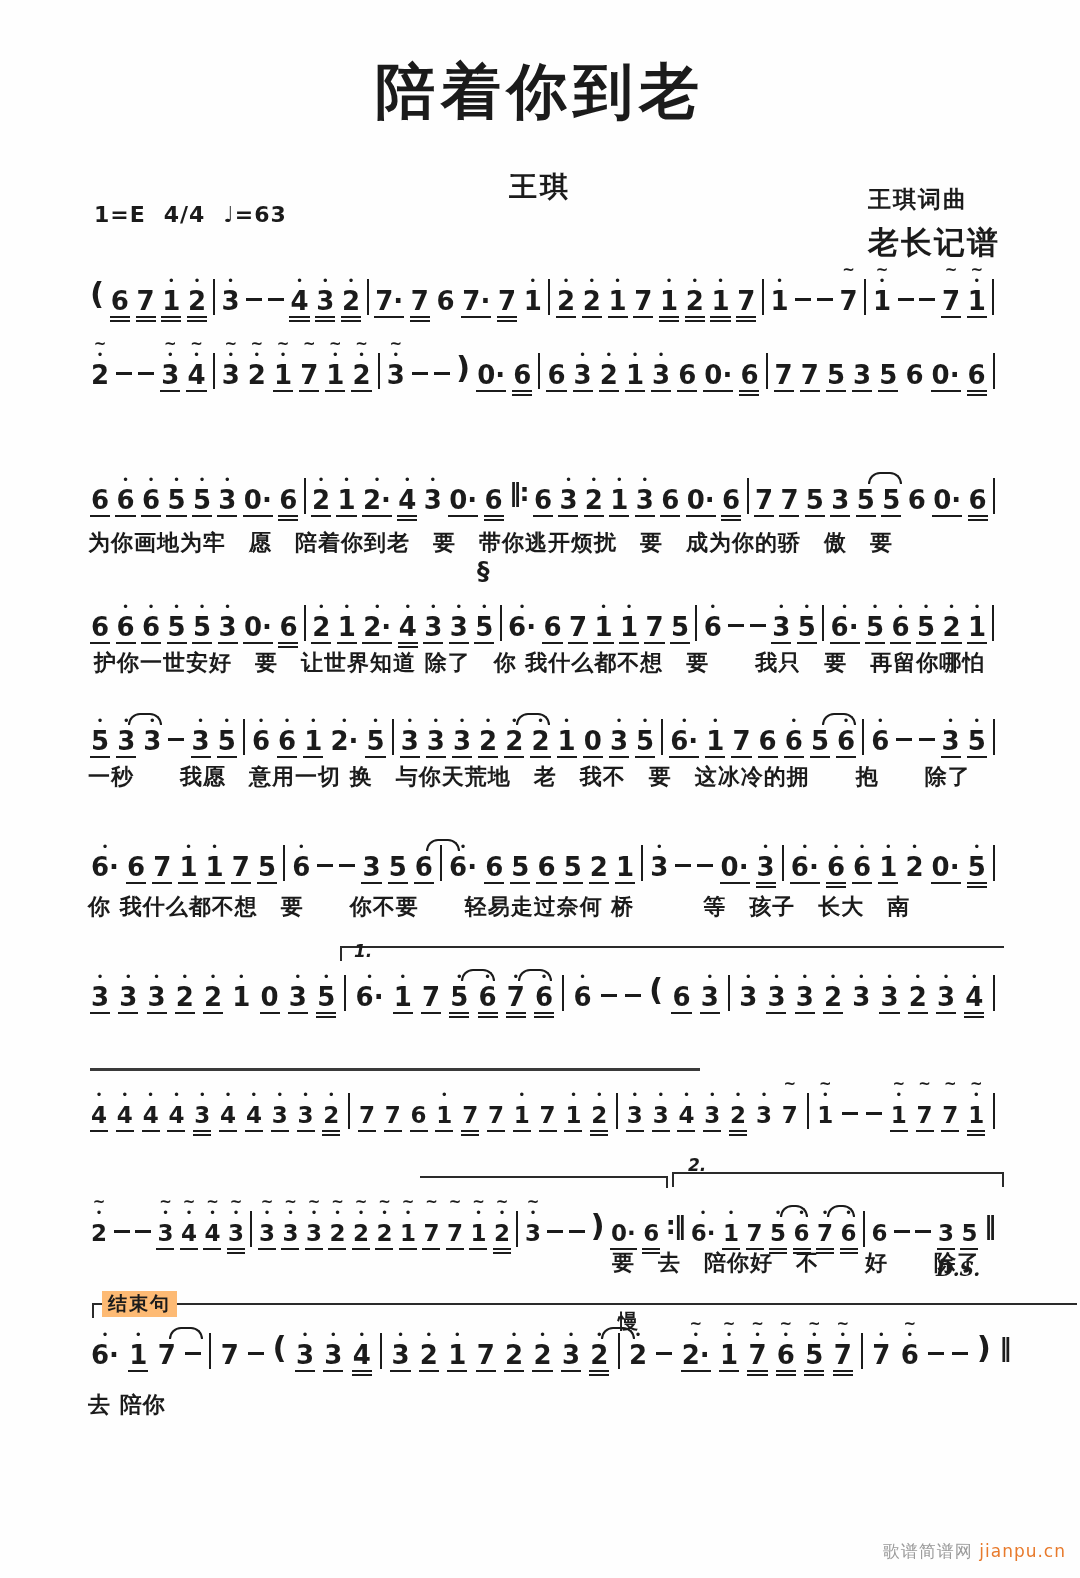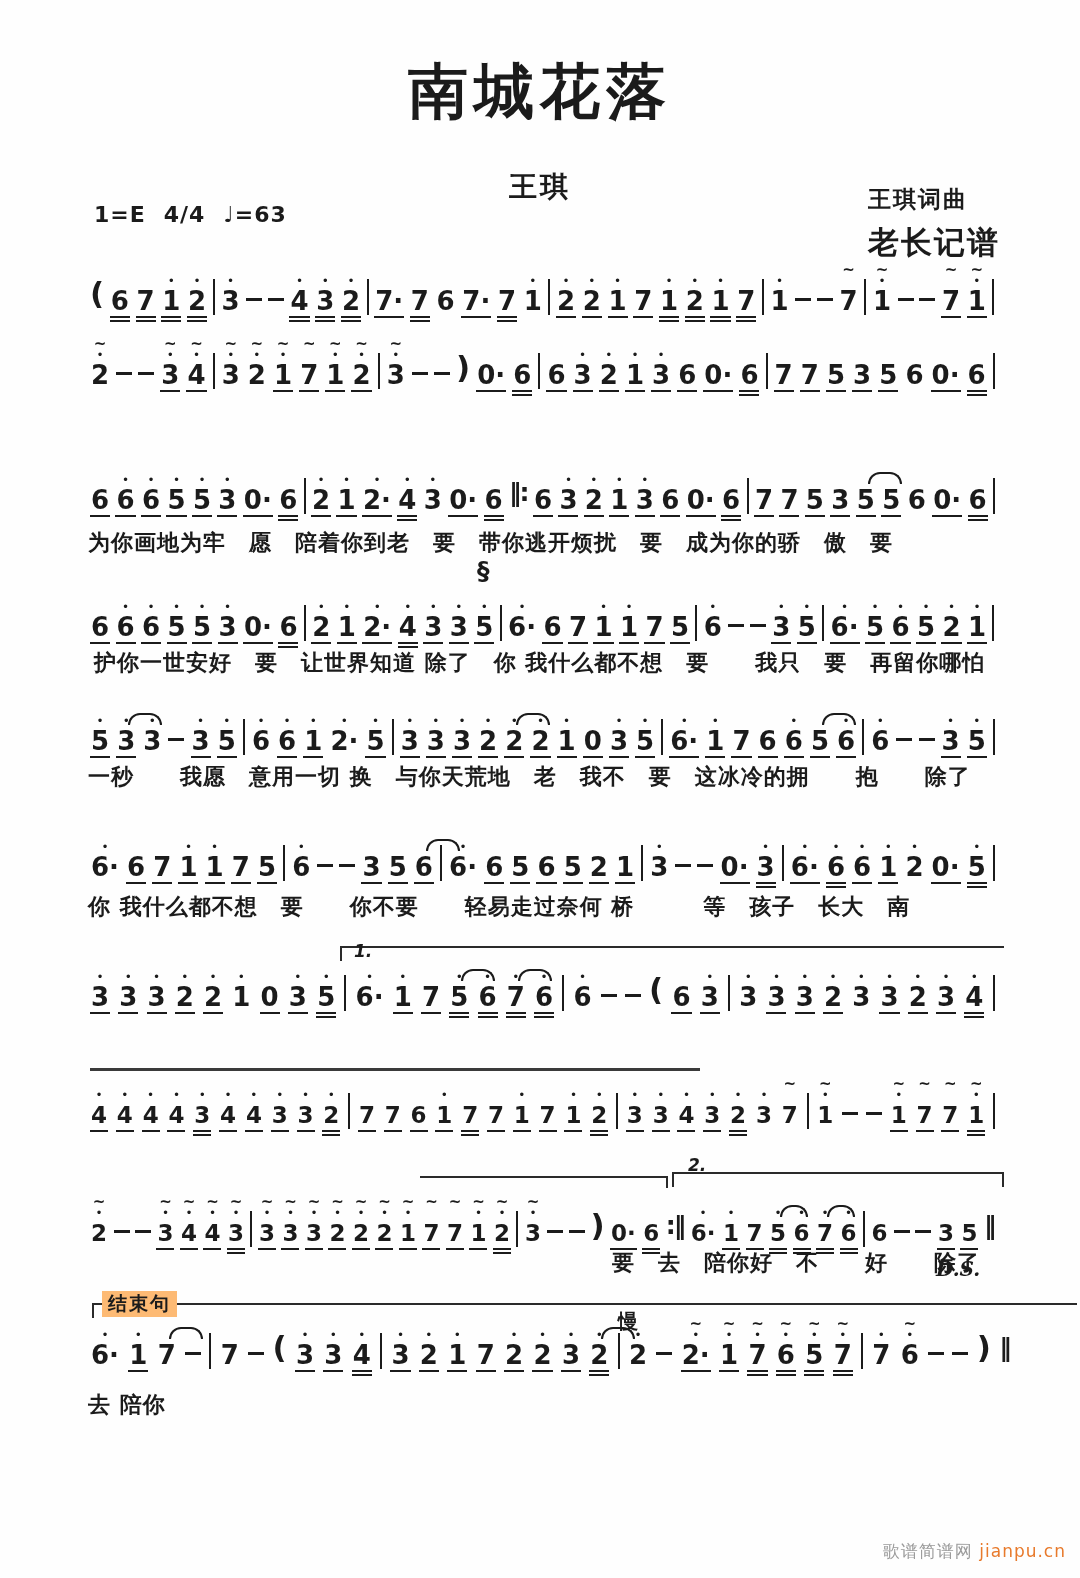--- a/index.html
+++ b/index.html
@@ -57,21 +57,21 @@
 
   .wm{right:14px;top:1540px;font-size:17px;letter-spacing:1px;margin-left:16px;}
   .wm .site{color:#9a9a9a;}
   .wm .url{color:#e87a2c;}
 </style>
 </head>
 <body>
 
 <div class="page">
 
-  <div class="abs title">南城花落</div>
+  <div class="abs title">陪着你到老</div>
   <div class="abs subtitle">王琪</div>
   <div class="abs credit1">王琪词曲</div>
   <div class="abs credit2">老长记谱</div>
   <div class="abs keyline">
     <span>1=E</span><span>4/4</span><span>♩=63</span>
   </div>
 
   <div class="abs sys sys1 notes">
       <span class="paren">(</span>
       <span class="nt">

